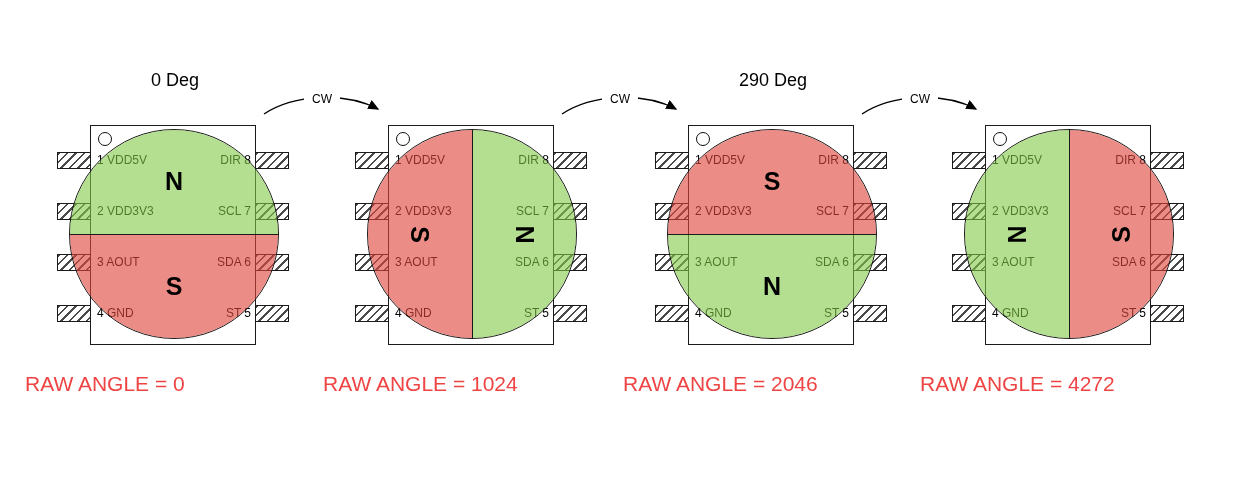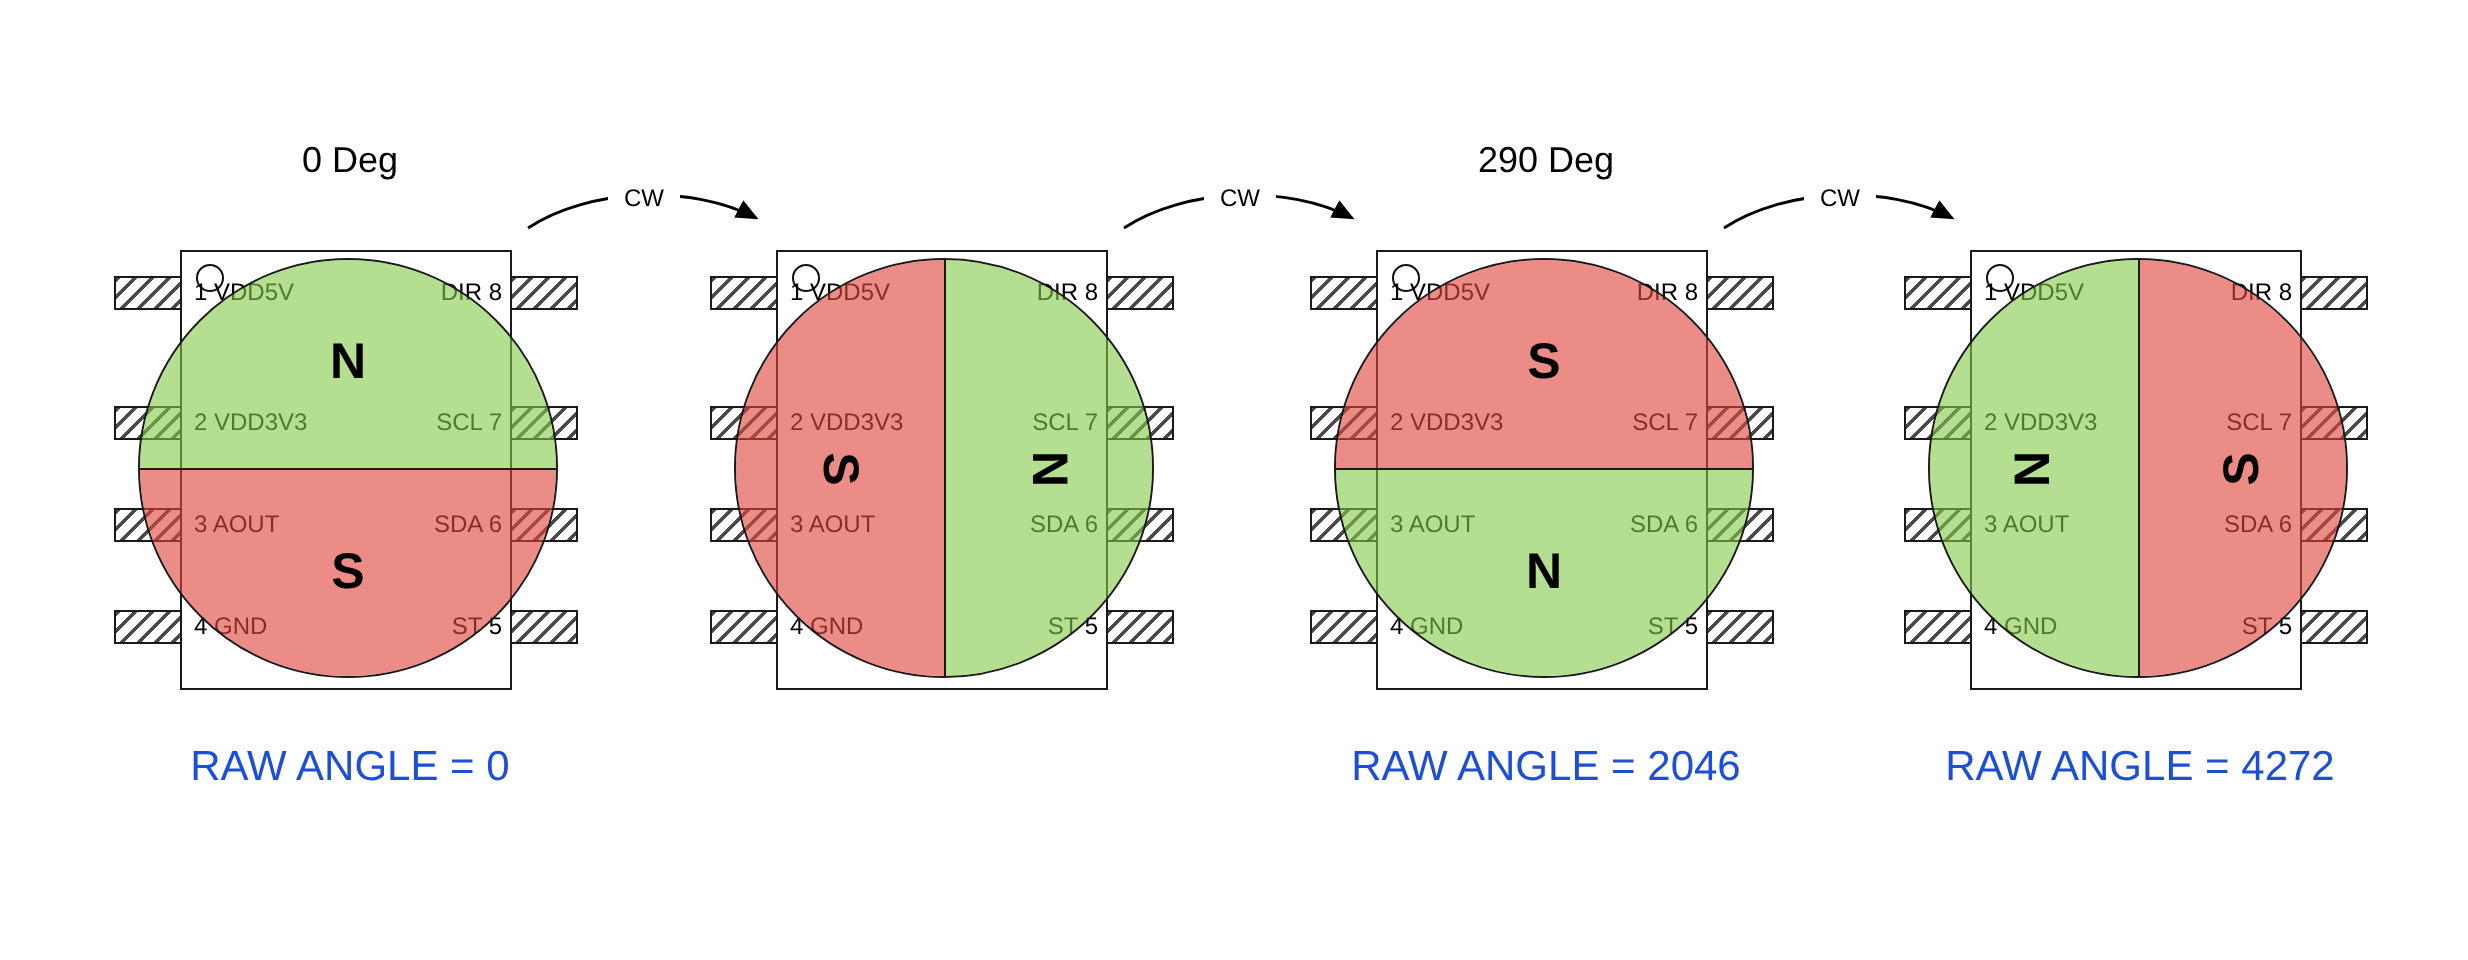--- a/index.html
+++ b/index.html
@@ -12,41 +12,41 @@
     color: #000;
     overflow: hidden;
   }
   .panel { position: absolute; top: 0; width: 300px; height: 480px; }
   .title {
     position: absolute; top: 70px; left: 0; width: 300px;
     text-align: center; font-size: 18px; color: #000;
   }
   .raw {
     position: absolute; top: 372px; left: 0; width: 300px;
-    text-align: center; font-size: 21px; color: #1d4ed8;
+    text-align: left; font-size: 21px; color: #ef4444;
   }
   .chip {
     position: absolute; left: 65px; top: 125px; width: 166px; height: 220px;
     background: #fff; border: 1.5px solid #1a1a1a; box-sizing: border-box;
     z-index: 1;
   }
   .dot {
     position: absolute; left: 73px; top: 132px; width: 12px; height: 12px;
     border: 1.4px solid #111; border-radius: 50%; background: #fff; z-index: 2;
   }
   .pin {
     position: absolute; width: 34px; height: 17px; box-sizing: border-box;
     border: 1.4px solid #1a1a1a;
     background-color: #fff;
     background-image: repeating-linear-gradient(135deg, #4a4a4a 0, #4a4a4a 1.5px, transparent 1.5px, transparent 6px);
     z-index: 0;
   }
   .pin.left  { left: 32px; }
   .pin.right { left: 230px; }
-  .r1 { top: 138px; } .r2 { top: 203px; } .r3 { top: 254px; } .r4 { top: 305px; }
+  .r1 { top: 152px; } .r2 { top: 203px; } .r3 { top: 254px; } .r4 { top: 305px; }
   .plabel {
     position: absolute; height: 17px; line-height: 17px;
     font-size: 12px; z-index: 2; white-space: nowrap;
   }
   .plabel.left  { left: 72px; }
   .plabel.right { left: 148px; width: 78px; text-align: right; }
   .magnet {
     position: absolute; left: 44px; top: 129px; width: 210px; height: 210px;
     border-radius: 50%; border: 1.6px solid #1a1a1a; box-sizing: border-box;
     overflow: hidden; display: flex; z-index: 3;
@@ -118,20 +118,21 @@
     <div class="plabel right r3">SDA 6</div>
     <div class="plabel right r4">ST 5</div>
     <div class="magnet vertical">
       <div class="half" style="background-color: rgba(225, 70, 60, 0.62);">
           <span class="pole-letter rot90">S</span>
         </div>
       <div class="half" style="background-color: rgba(130, 200, 70, 0.6);">
           <span class="pole-letter rot90">N</span>
         </div>
     </div>
+    <div class="raw">RAW ANGLE = 1024</div>
   </div>
 
   <div class="panel" style="left:623px">
     <div class="title">290 Deg</div>
     <div class="pin left r1"></div>
     <div class="pin left r2"></div>
     <div class="pin left r3"></div>
     <div class="pin left r4"></div>
     <div class="pin right r1"></div>
     <div class="pin right r2"></div>

